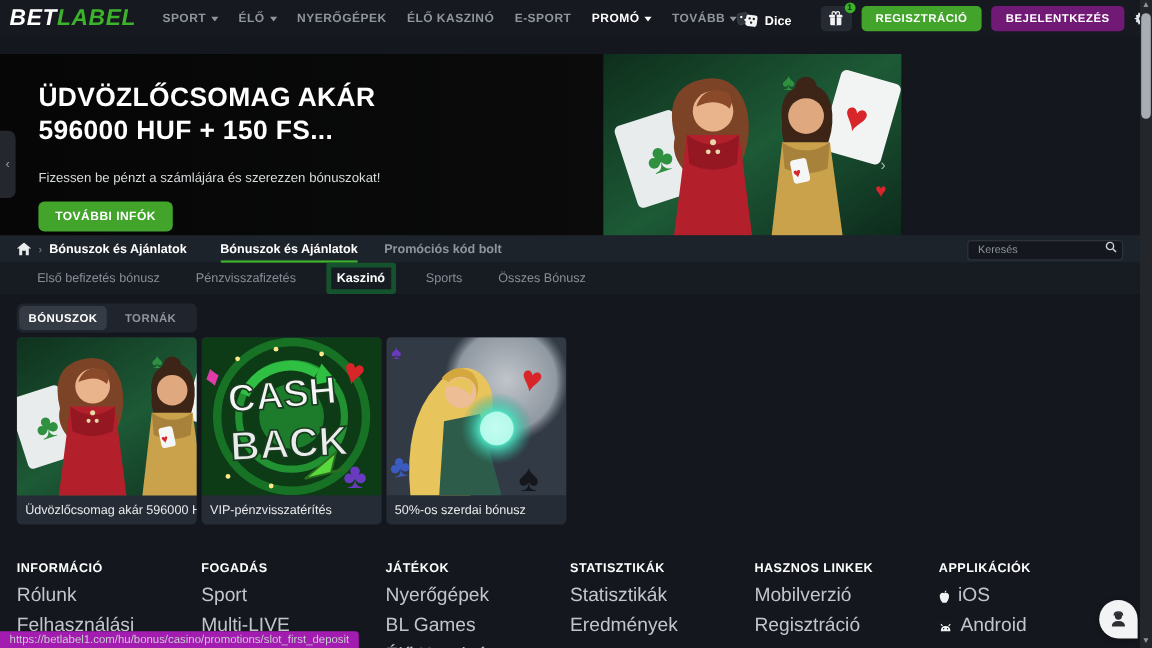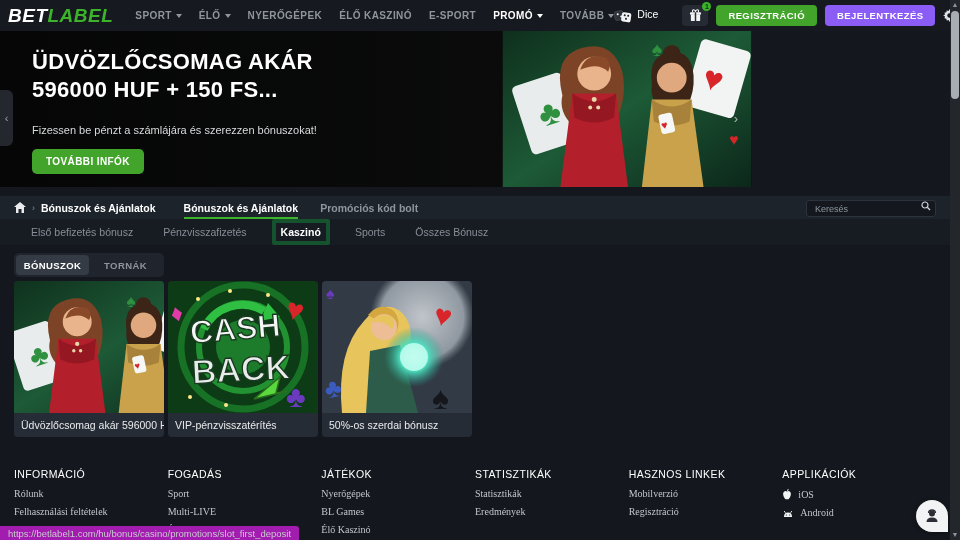--- a/index.html
+++ b/index.html
@@ -16,36 +16,36 @@
     margin-right:22px; white-space:nowrap; }
   .logo .bet { color:#fff; } .logo .lbl { color:#3cb32a; }
   .nav { display:flex; align-items:center; gap:17px; }
   .nav-item { color:#8f959d; font-size:10px; font-weight:bold; letter-spacing:.4px;
     display:flex; align-items:center; gap:4px; cursor:pointer; white-space:nowrap; }
   .nav-item.active { color:#ffffff; }
   .chev { width:0; height:0; border-left:3.5px solid transparent;
     border-right:3.5px solid transparent; border-top:4px solid #8f959d; display:inline-block; }
   .nav-item.active .chev { border-top-color:#fff; }
   .hdr-right { display:flex; align-items:center; margin-left:auto; gap:8px; padding-right:6px; }
-  .dice-link { display:flex; align-items:flex-start; gap:5px; color:#fff; font-size:10.5px;
-    font-weight:normal; margin-right:16px; cursor:pointer; }
+  .dice-link { display:flex; align-items:flex-end; gap:5px; color:#fff; font-size:10.5px;
+    font-weight:bold; margin-right:16px; cursor:pointer; }
   .gift-btn { position:relative; width:26px; height:21px; background:#262b33;
     border-radius:4px; display:flex; align-items:center; justify-content:center; cursor:pointer; }
   .gift-badge { position:absolute; top:-3px; right:-3px; background:#3cb32a; color:#07310a;
     font-size:7px; font-weight:bold; width:9px; height:9px; border-radius:50%;
     display:flex; align-items:center; justify-content:center; }
   .btn { border:none; border-radius:4px; height:21px; font-size:9.5px; font-weight:bold;
     letter-spacing:.4px; padding:0 12px; cursor:pointer; font-family:inherit; }
   .btn-green { background:#43a42c; color:#fff; }
-  .btn-dark { background:#8b5cf6; color:#fff; }
+  .btn-dark { background:#701a75; color:#fff; }
   .hdr-small { color:#c3c7cc; font-size:9.5px; font-weight:bold; display:flex;
     align-items:center; gap:4px; cursor:pointer; white-space:nowrap; }
 
   
-  .hero { position:absolute; top:26px; left:0; width:752px; height:161px;
+  .hero { position:absolute; top:45px; left:0; width:752px; height:161px;
     background:linear-gradient(90deg,#060607 0%,#0a0b0a 70%,#0d120d 100%); overflow:hidden;padding-left:36px; }
   .hero-art { position:absolute; right:0; top:0; width:250px; height:161px; }
   .hero-text { position:absolute; left:32px; top:22px; z-index:2; }
   .hero-title { color:#fff; font-size:22px; font-weight:bold; line-height:28px; letter-spacing:.3px; }
   .hero-sub { color:#d8dadc; font-size:11px; margin-top:20px; }
   .hero-cta { margin-top:13px; display:inline-block; background:#43a42c; color:#fff;
     font-size:10px; font-weight:bold; letter-spacing:.4px; padding:7px 14px;
     border-radius:5px; cursor:pointer; }
   .car-prev { position:absolute; left:0; top:64px; width:13px; height:56px; background:#24282e;
     border-radius:0 6px 6px 0; color:#9aa0a6; display:flex; align-items:center;
@@ -90,24 +90,24 @@
   .cards { position:absolute; top:281px; left:14px; display:flex; gap:4px; }
   .card { width:150px; height:156px; background:#262c35; border-radius:4px;
     overflow:hidden; cursor:pointer; display:flex; flex-direction:column; }
   .card-art { width:150px; height:132px; flex:none; }
   .card-cap { flex:1; display:flex; align-items:center; padding:0 7px; color:#e8eaec;
     font-size:10.5px; white-space:nowrap; overflow:hidden; }
 
   
   .footer { position:absolute; top:468px; left:0; width:950px; display:flex; padding:0 14px; }
   .fcol { width:156px; }
-  .fcol-title { color:#fff; font-size:10.5px; font-weight:normal; letter-spacing:.4px;
+  .fcol-title { color:#fff; font-size:10.5px; font-weight:bold; letter-spacing:.4px;
     margin-bottom:8px; }
-  .flink { color:#c2c6cc; font-size:10px; margin-bottom:7px; cursor:pointer;
-    display:flex; align-items:center; gap:6px;font-family:Liberation Serif, serif; }
+  .flink { color:#c2c6cc; font-size:16px; margin-bottom:7px; cursor:pointer;
+    display:flex; align-items:center; gap:6px; }
 
   
   .statusbar { position:absolute; left:0; bottom:0; height:14px; background:#a21caf;
     color:#c7cace; font-size:9.5px; display:inline-flex; align-items:center;
     padding:0 8px; border-radius:0 3px 0 0; z-index:6; }
 
   
   .scrollbar { position:absolute; right:0; top:0; width:10px; height:540px;
     background:#23272c; z-index:10; }
   .sb-up, .sb-down { position:absolute; left:0; width:10px; height:10px; color:#8f959d;

